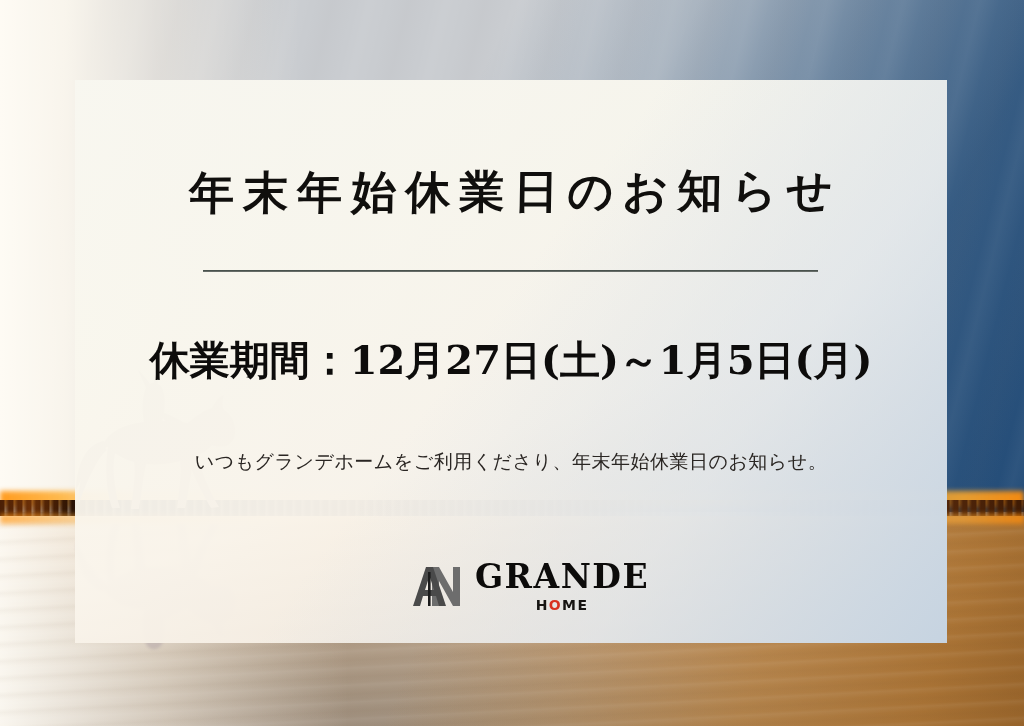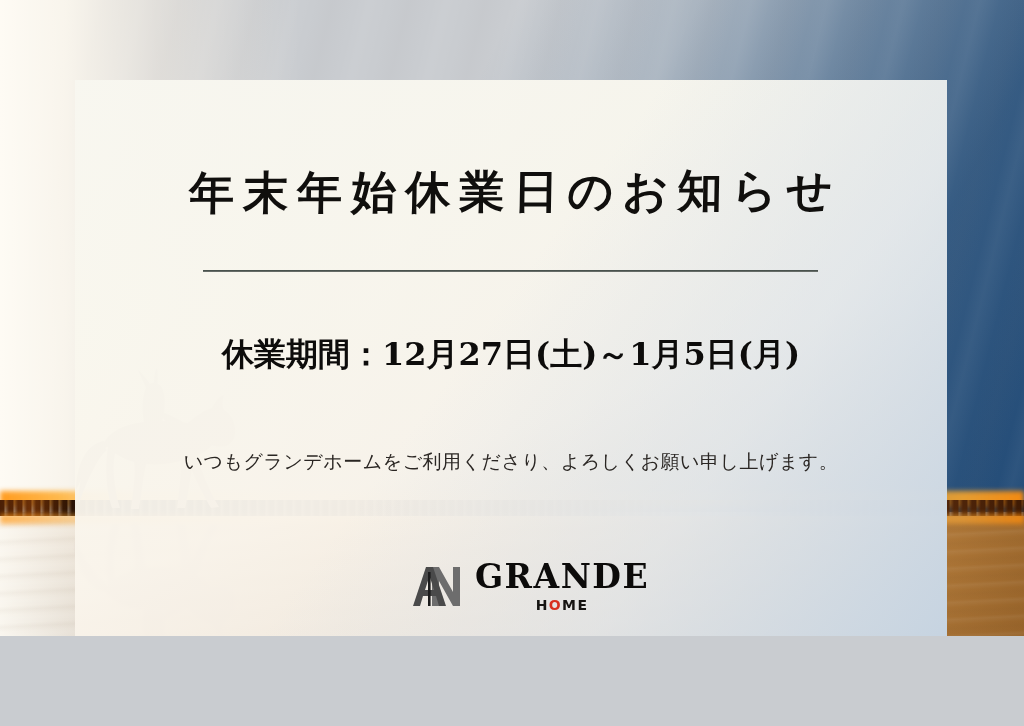--- a/index.html
+++ b/index.html
@@ -6,21 +6,21 @@
 
   html, body {
     width:1024px; height:726px;
     overflow:hidden;
     background:#c9ccd0;
     font-family:"Liberation Sans", sans-serif;
   }
 
   #stage {
     position:relative;
-    width:1024px; height:636px;
+    width:1024px; height:726px;
     overflow:hidden;
   }
 
   
   .bg-photo{
     position:absolute; inset:0;
     overflow:hidden;
   }
 
   
@@ -212,21 +212,21 @@
     left:128px; width:615px; top:190px; height:2px;
     background:linear-gradient(180deg,#55605a 0%, #3c423e 55%, #9aa09b 100%);
   }
 
   
   .period{
     position:absolute; left:0; right:0; top:253px;
     text-align:center;
     font-family:"DejaVu Serif", serif;
     font-weight:700;
-    font-size:32px;
+    font-size:40px;
     letter-spacing:0px;
     color:#0d0c0b;
     white-space:nowrap;
   }
 
   
   .body-copy{
     position:absolute; left:0; right:0; top:363px;
     text-align:center;
     font-family:"DejaVu Serif", serif;
@@ -362,21 +362,21 @@
 
   <div class="card">
 
     <div class="title">年末年始休業日のお知らせ</div>
 
     <div class="rule"></div>
 
     <div class="period">休業期間：12月27日(土)～1月5日(月)</div>
 
     <div class="body-copy">
-      <p>いつもグランデホームをご利用くださり、よろしくお願い申し上げます。</p>
+      <p>いつもグランデホームをご利用くださり、年末年始休業日のお知らせ。</p>
     </div>
 
     <div class="logo">
       <svg class="logo-mark" viewBox="0 0 48 44" xmlns="http://www.w3.org/2000/svg" aria-hidden="true">
 
         <path d="M19 3 L26 3 L40 28 L40 3 L47 3 L47 42 L40 42 L26 17 L26 42 L19 42 Z" fill="#6d6d6d"></path>
 
         <path d="M13 3 L20 3 L33 42 L26 42 L23 32 L10 32 L7 42 L0 42 Z
                  M12 26 L21 26 L16.5 12 Z" fill="#4a4a4a"></path>
 

